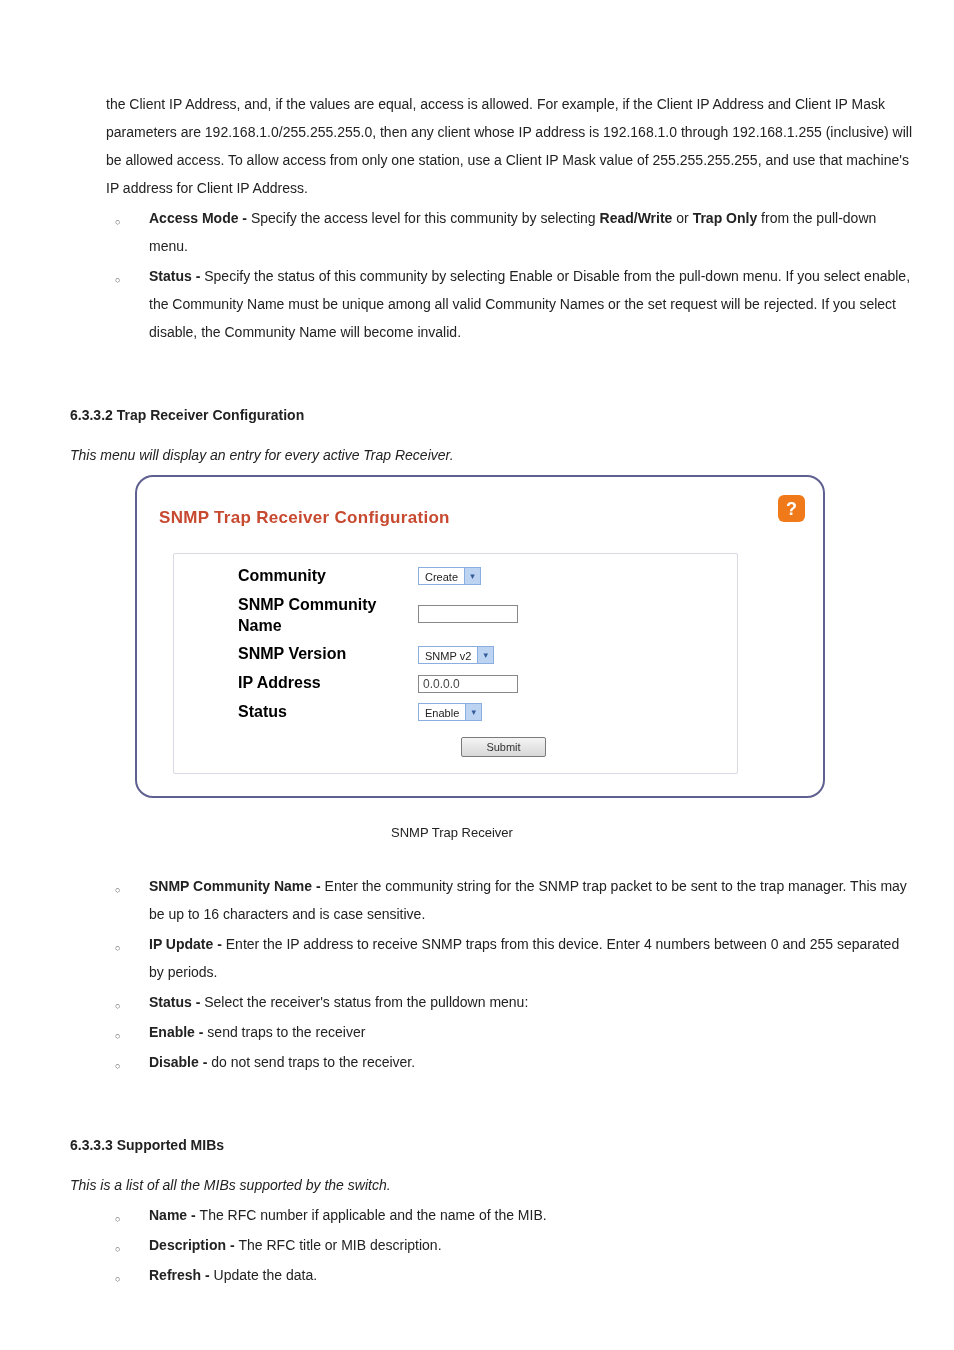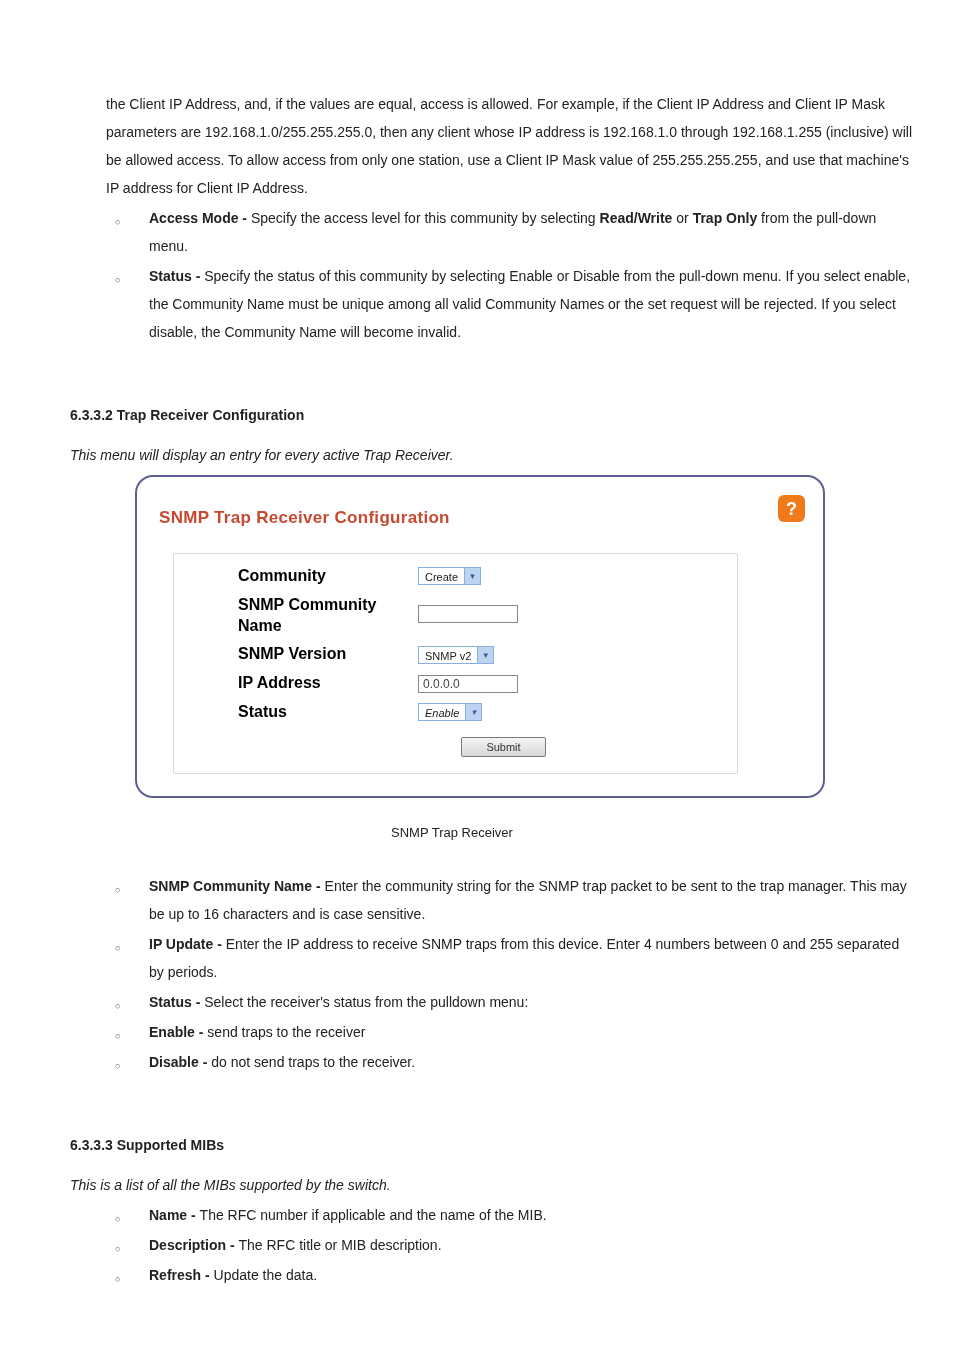--- a/index.html
+++ b/index.html
@@ -242,21 +242,21 @@
         <div class="cfg-row">
           <div class="cfg-label">IP Address</div>
           <div class="cfg-ctrl">
             <span class="txt-input">0.0.0.0</span>
           </div>
         </div>
 
         <div class="cfg-row">
           <div class="cfg-label">Status</div>
           <div class="cfg-ctrl">
-            <div class="sel" style="min-width:56px;font-style:italic;">
+            <div class="sel" style="min-width:56px;">
               <span class="sel-text">Enable</span>
               <span class="sel-caret">▾</span>
             </div>
           </div>
         </div>
 
         <div class="btn-row">
           <span class="btn-submit">Submit</span>
         </div>
 

